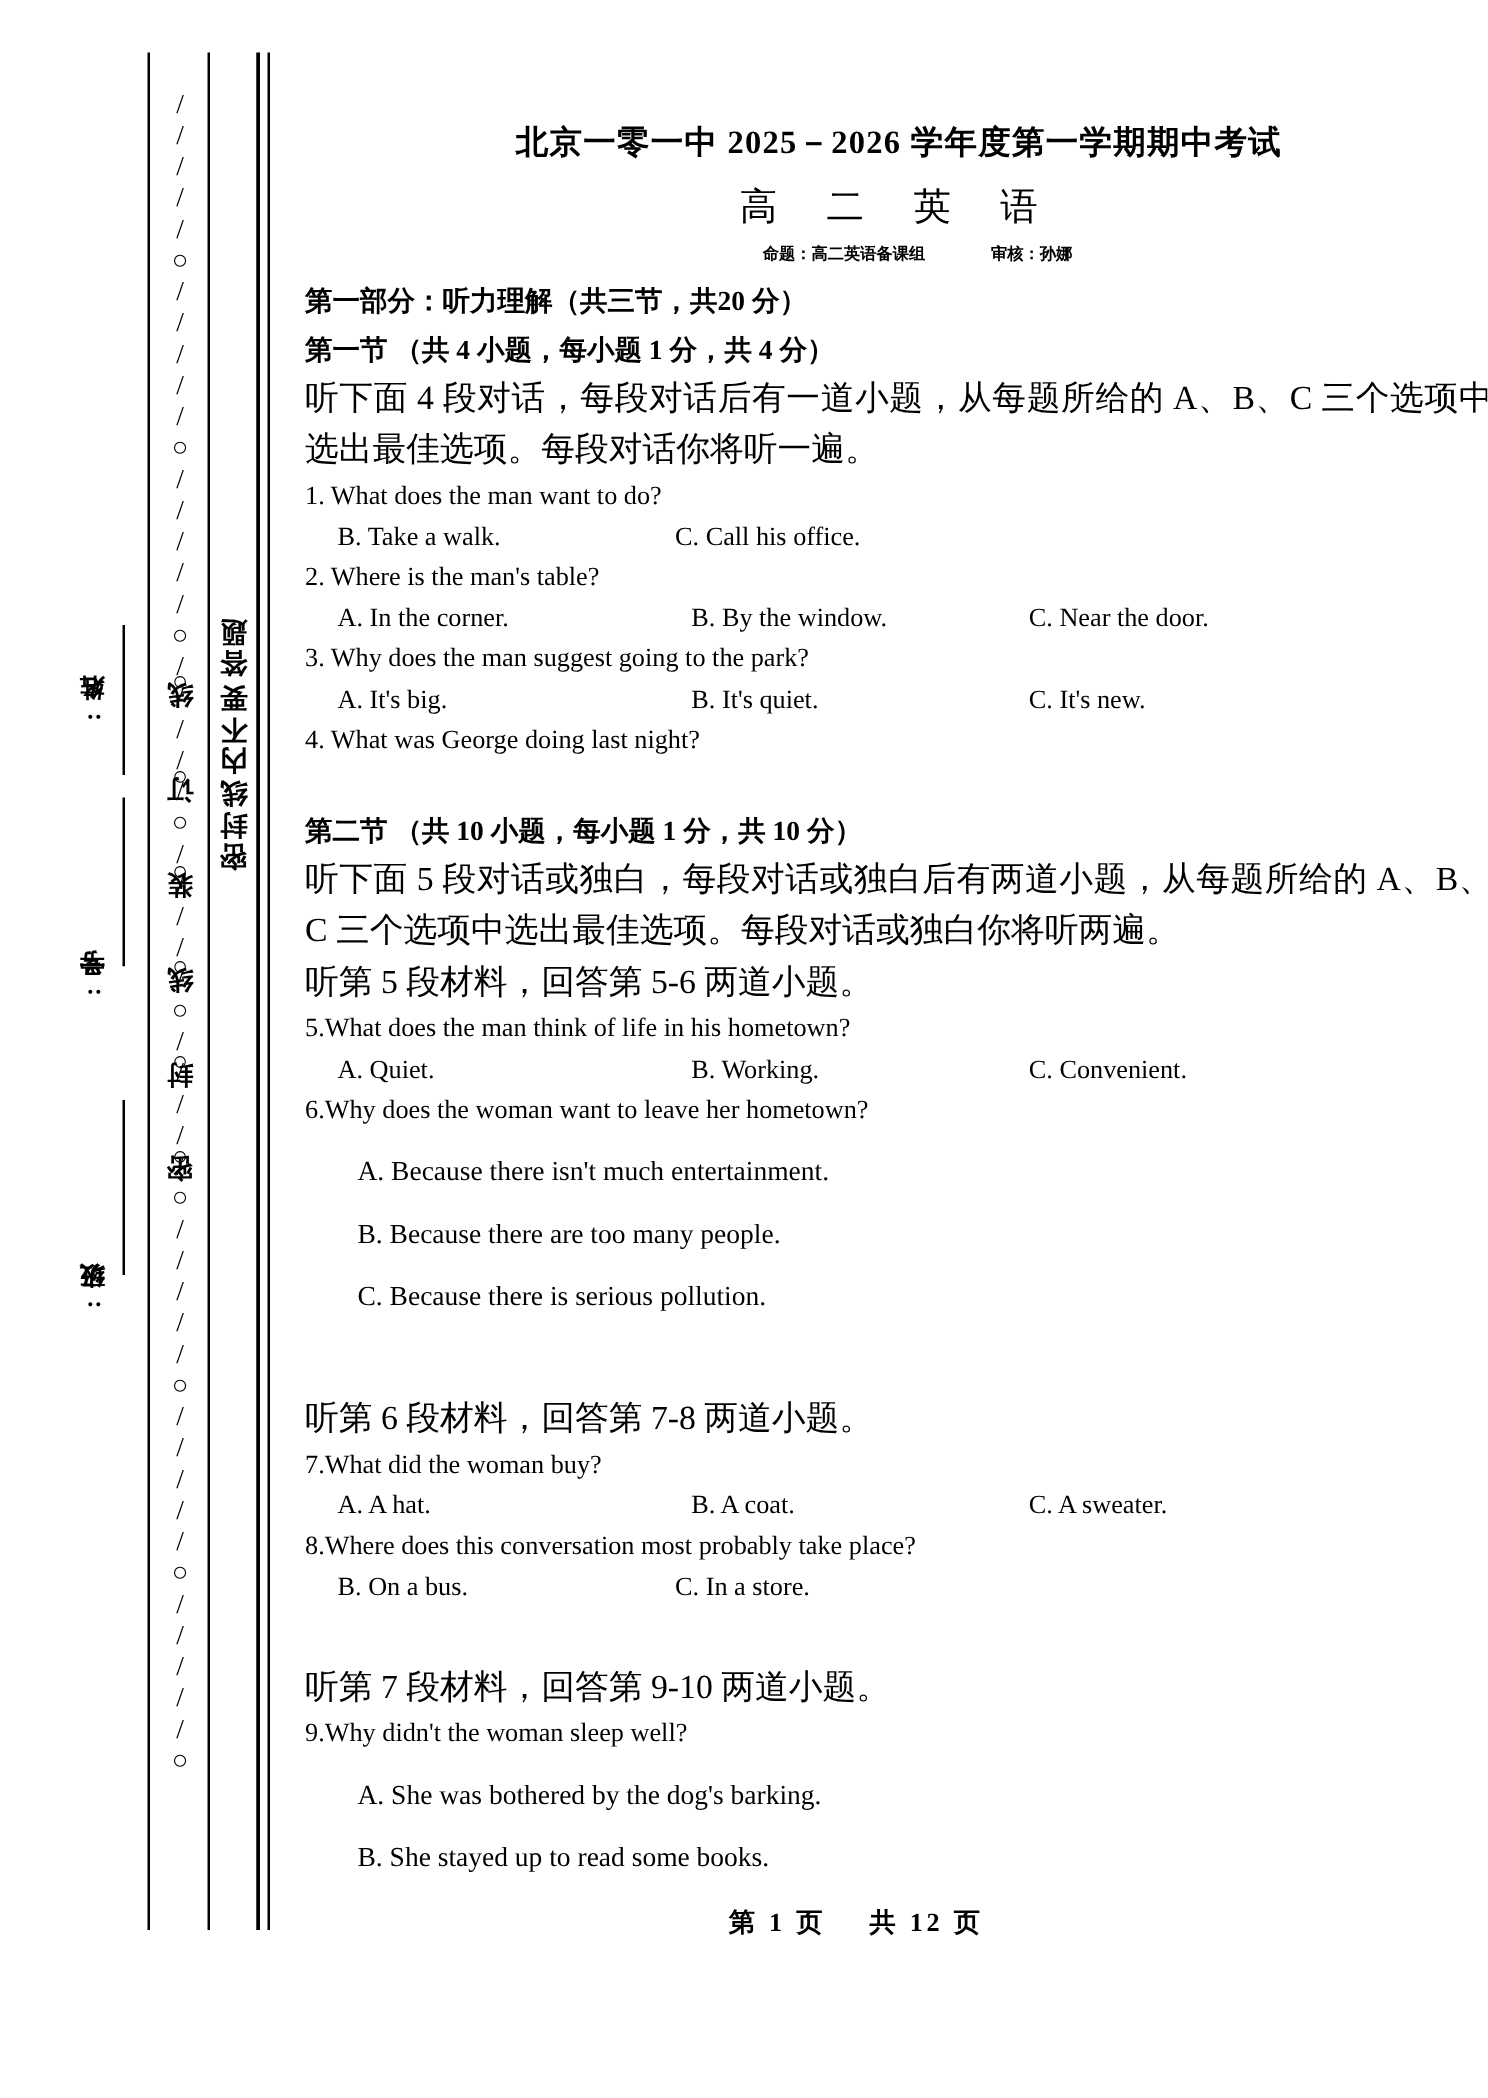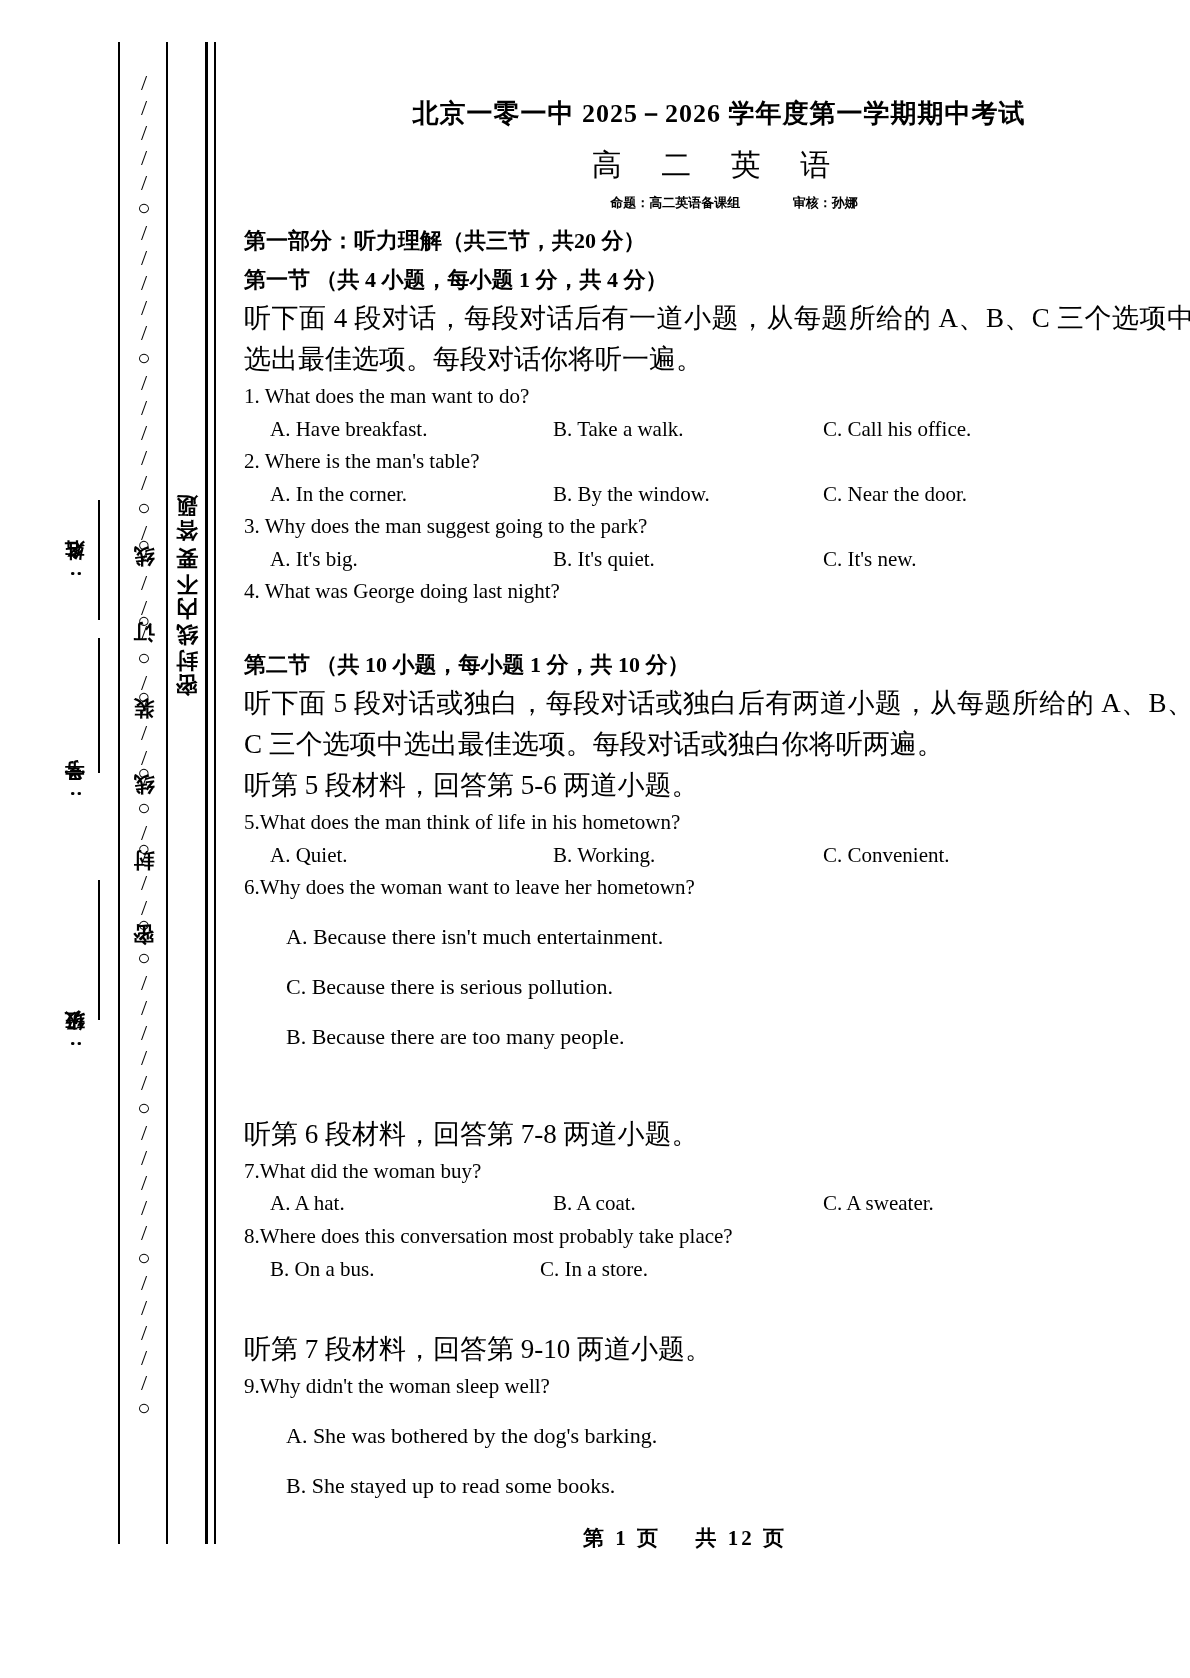--- a/index.html
+++ b/index.html
@@ -274,21 +274,20 @@
 
     <div class="sec-head cn">第一节 （共 4 小题，每小题 1 分，共 4 分）</div>
 
     <p class="para cn">听下面 4 段对话，每段对话后有一道小题，从每题所给的 A、B、C 三个选项中选出最佳选项。每段对话你将听一遍。</p>
 
     <div class="qline">
       <span>1.</span>
       <span>What does the man want to do?</span>
     </div>
     <div class="opts">
-      <span class="o1">A. Have breakfast.</span>
       <span class="o2">B. Take a walk.</span>
       <span class="o3">C. Call his office.</span>
     </div>
 
     <div class="qline">
       <span>2.</span>
       <span>Where is the man's table?</span>
     </div>
     <div class="opts">
       <span class="o1">A. In the corner.</span>
@@ -325,22 +324,22 @@
     <div class="opts">
       <span class="o1">A. Quiet.</span>
       <span class="o2">B. Working.</span>
       <span class="o3">C. Convenient.</span>
     </div>
 
     <div class="qline">
       <span>6.</span><span>Why does the woman want to leave her hometown?</span>
     </div>
     <div class="opt-stack">A. Because there isn't much entertainment.</div>
+    <div class="opt-stack">B. Because there are too many people.</div>
     <div class="opt-stack">C. Because there is serious pollution.</div>
-    <div class="opt-stack">B. Because there are too many people.</div>
 
     <div class="spacer-lg"></div>
 
     <p class="para cn">听第 6 段材料，回答第 7-8 两道小题。</p>
 
     <div class="qline">
       <span>7.</span><span>What did the woman buy?</span>
     </div>
     <div class="opts">
       <span class="o1">A. A hat.</span>

